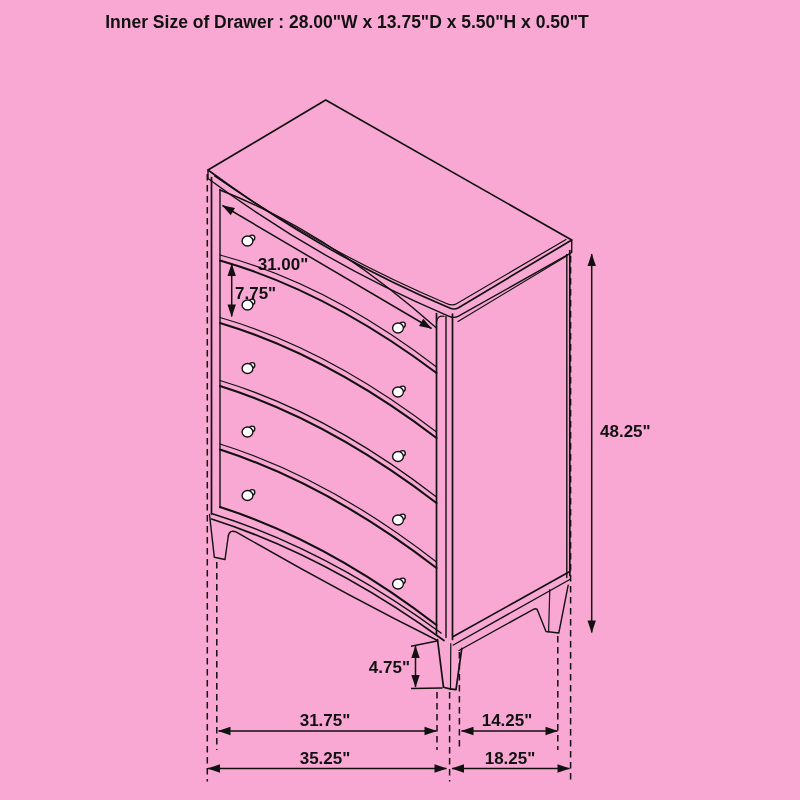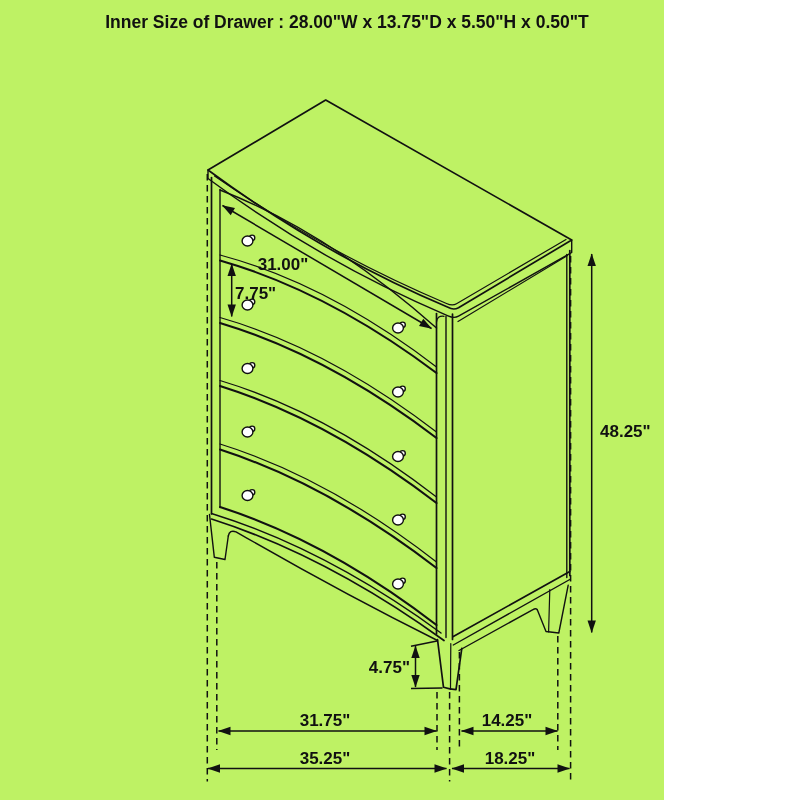--- a/index.html
+++ b/index.html
@@ -1,16 +1,16 @@
 <!DOCTYPE html>
 <html><head>
 <meta charset="utf-8">
 <style>
   html,body{margin:0;padding:0;background:#ffffff;}
-  #stage{position:relative;width:664px;height:800px;background:#bef264;overflow:hidden;
+  #stage{position:relative;width:800px;height:800px;background:#f9a8d4;overflow:hidden;
          font-family:"Liberation Sans", sans-serif;}
   svg{display:block;}
   .dimtext{font-family:"Liberation Sans", sans-serif;font-weight:700;font-size:17px;fill:#111;}
   .titletext{font-family:"Liberation Sans", sans-serif;font-weight:700;font-size:17.5px;fill:#111;}
   .ln{stroke:#111;fill:none;stroke-linecap:round;stroke-linejoin:round;}
   .w17{stroke-width:1.7;} .w14{stroke-width:1.4;} .w12{stroke-width:1.2;}
   .w21{stroke-width:2.1;}
   .dim{stroke:#111;stroke-width:1.5;fill:none;}
   .dash{stroke:#111;stroke-width:1.5;fill:none;stroke-dasharray:6.5 4.5;}
   .knob{stroke:#111;stroke-width:1.4;fill:#ffffff;}

